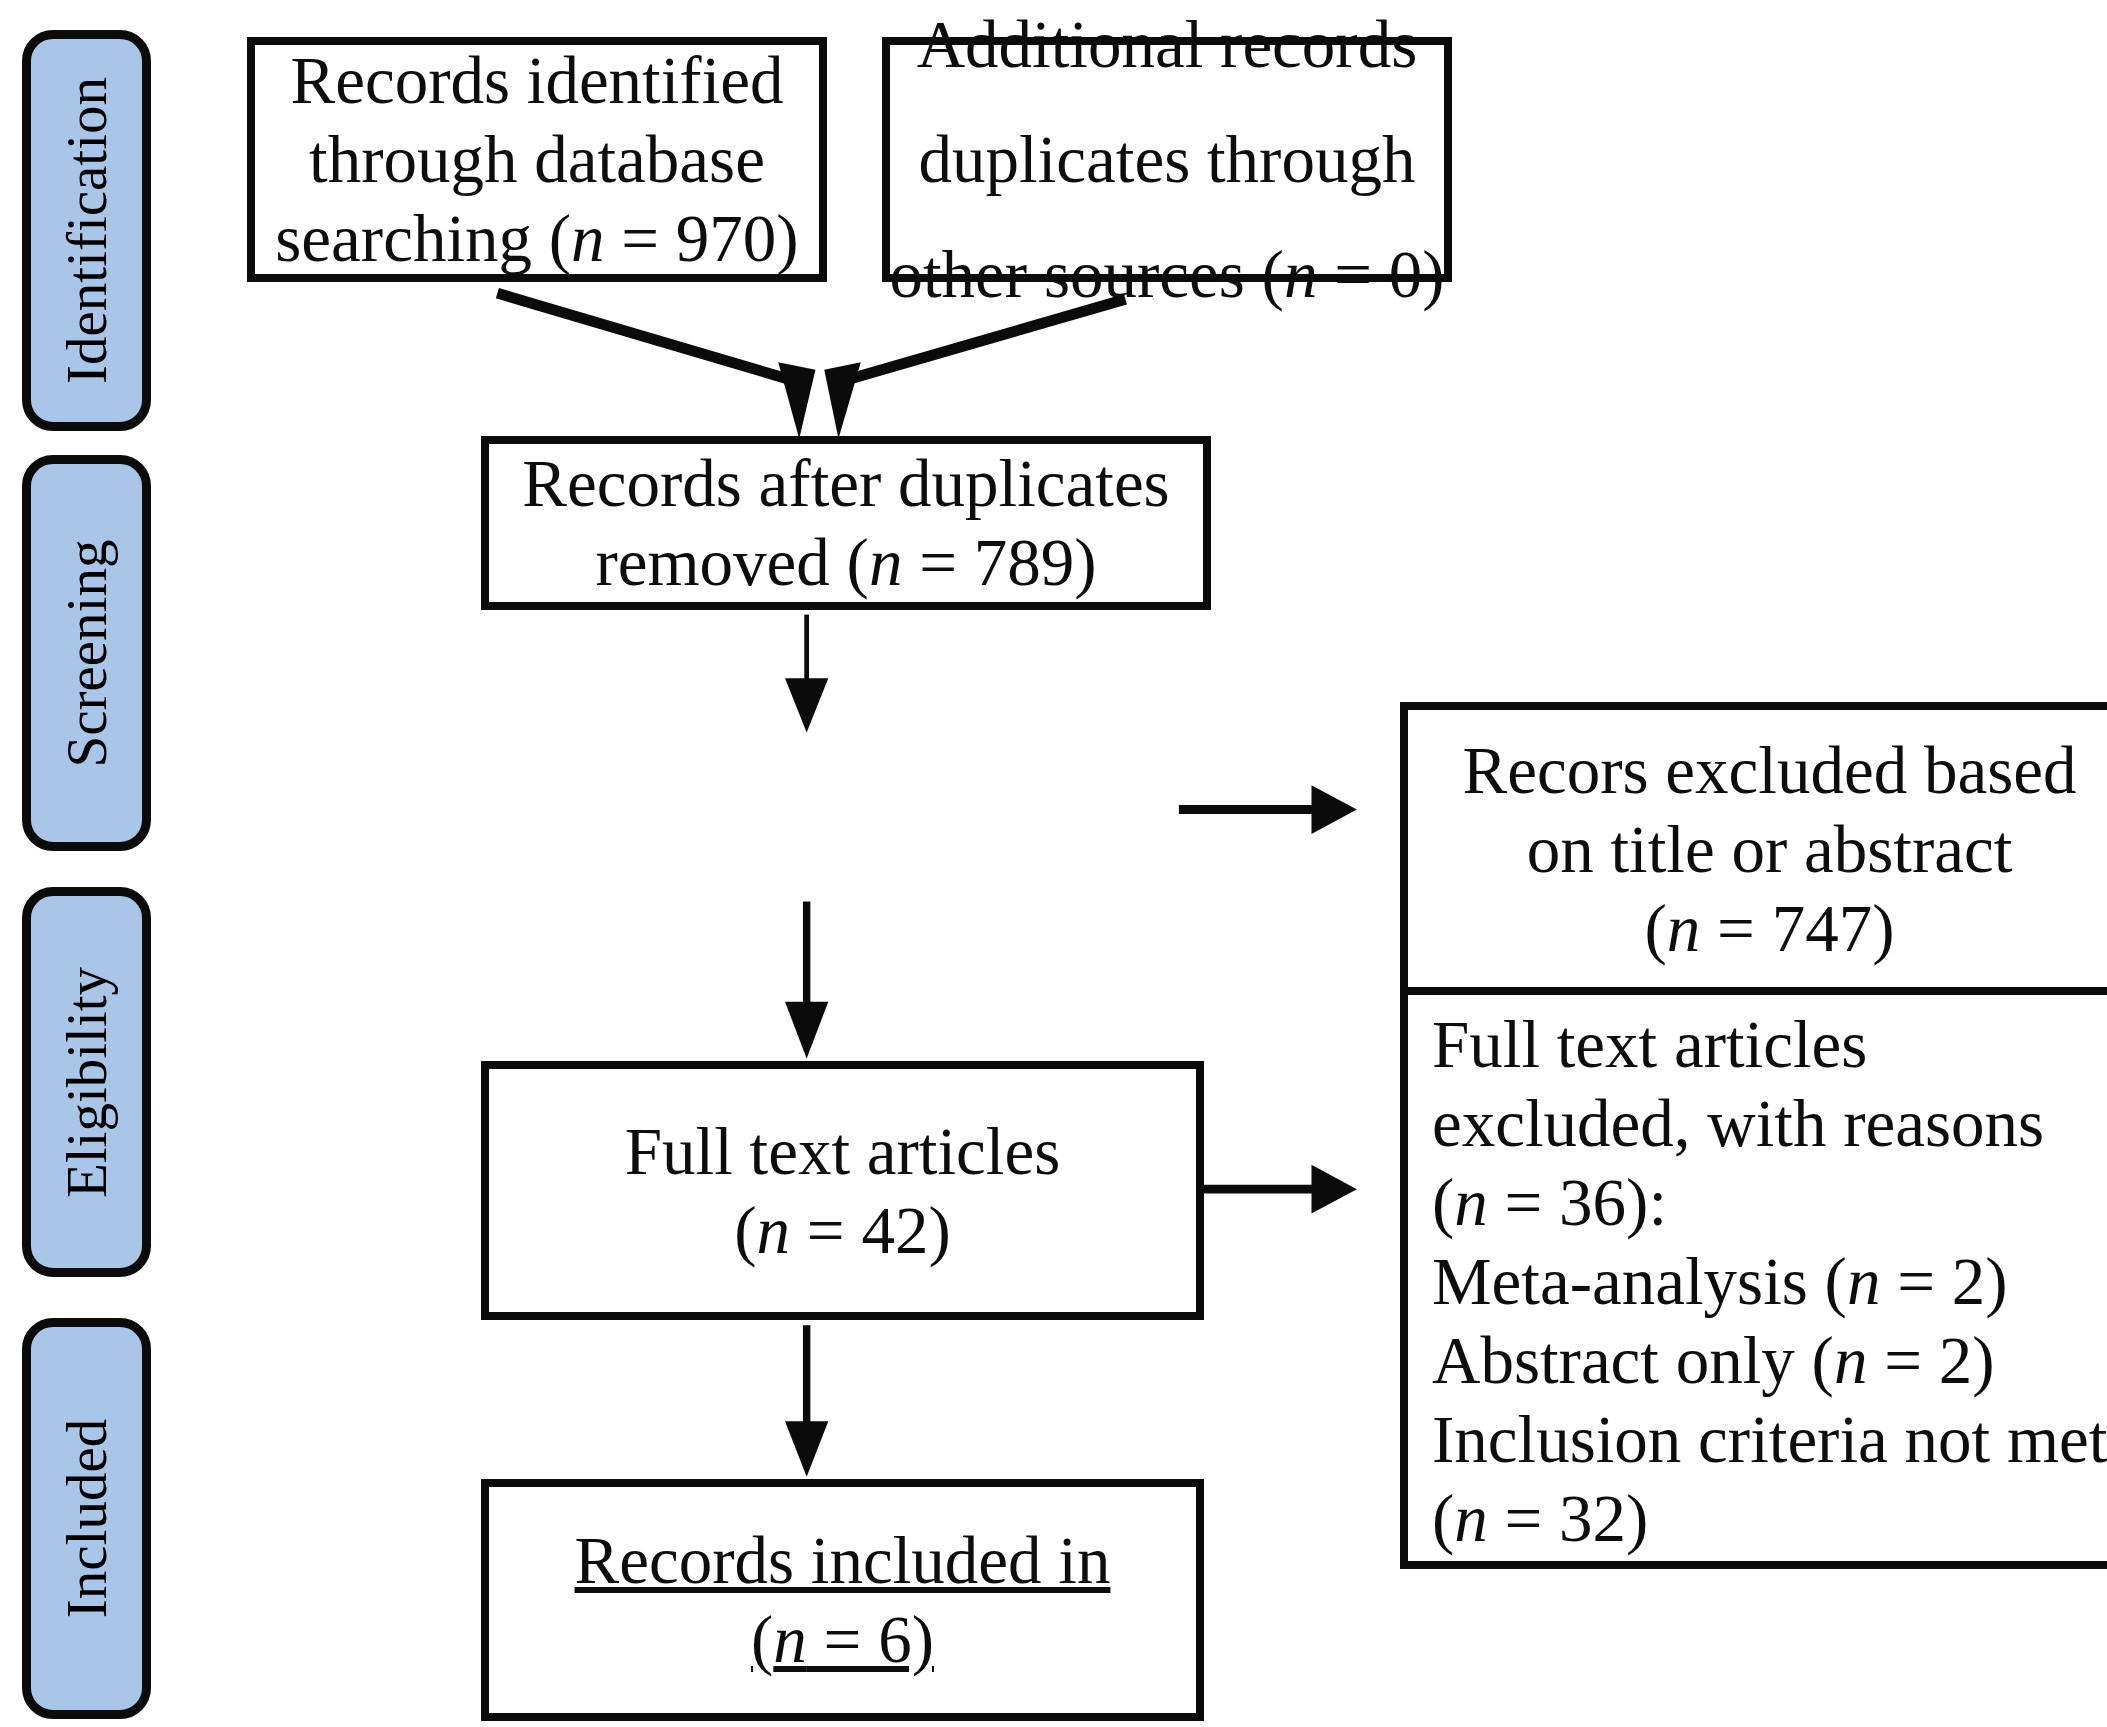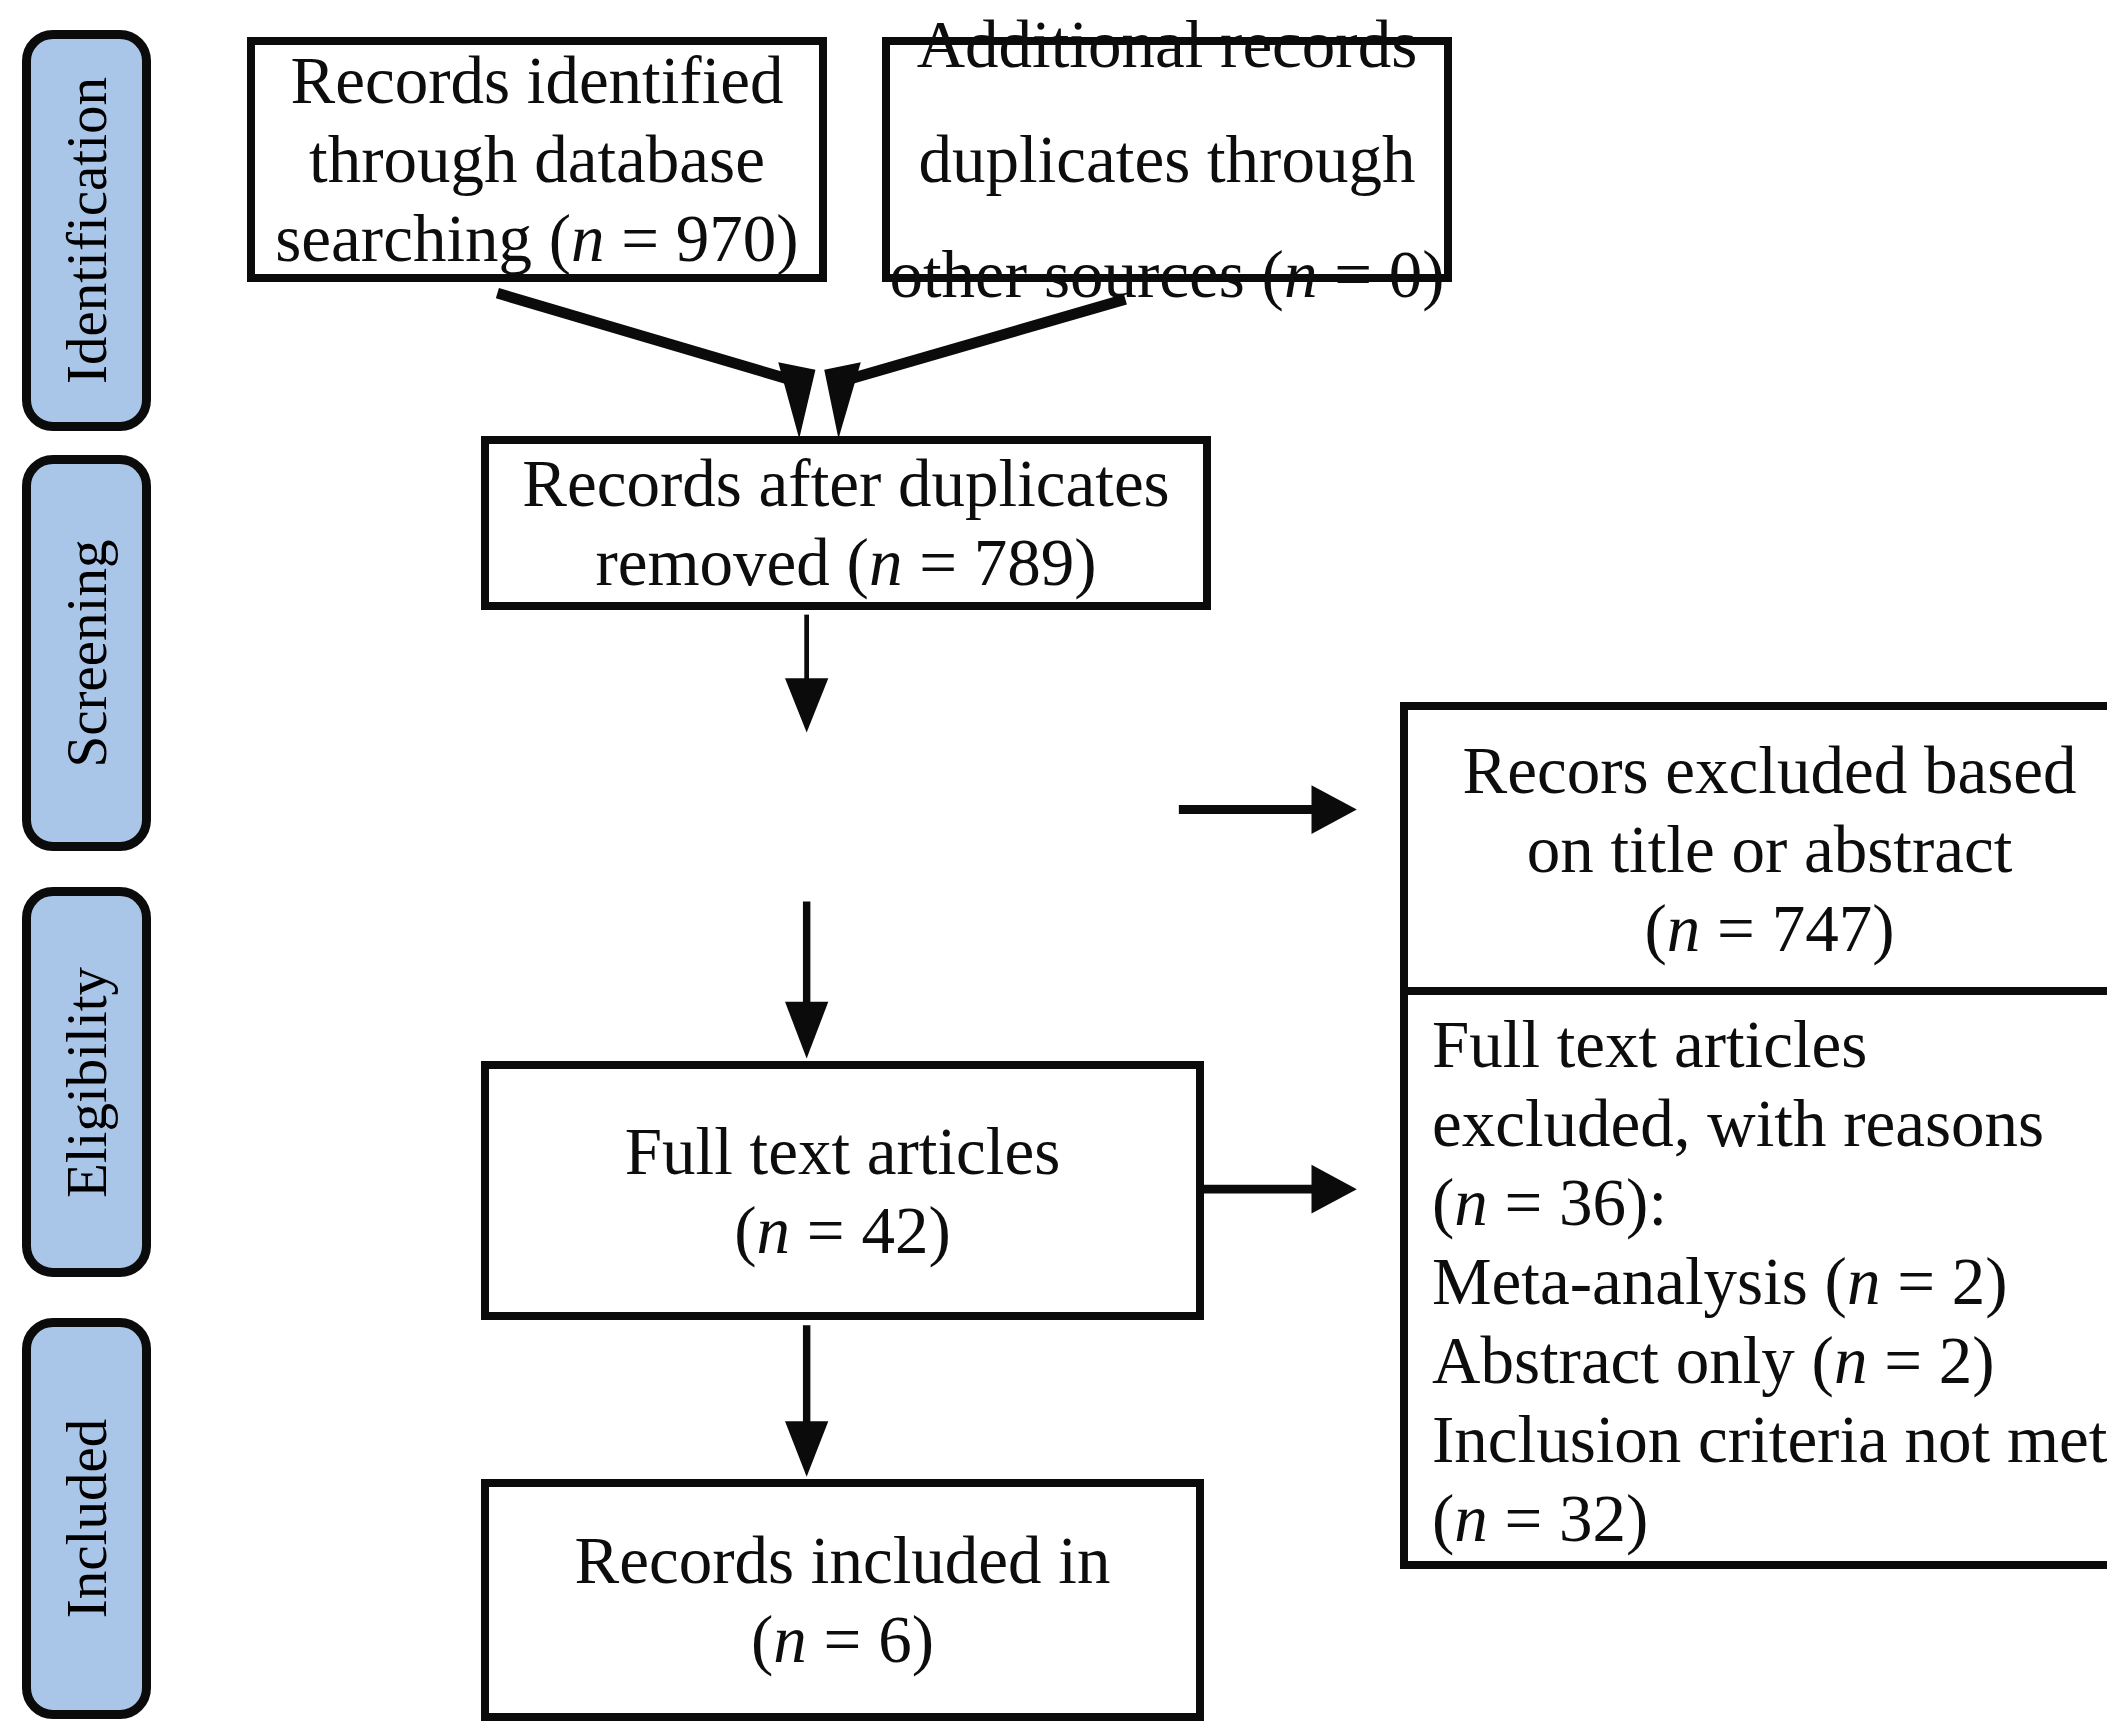--- a/index.html
+++ b/index.html
@@ -137,19 +137,19 @@
   <div class="flowbox left-align" style="left:1359px;top:987px;width:739px;height:582px;">
     <div class="tline mathline">Full text articles</div>
     <div class="tline mathline">excluded, with reasons</div>
     <div class="tline mathline">(<i>n</i> = 36):</div>
     <div class="tline mathline">Meta-analysis (<i>n</i> = 2)</div>
     <div class="tline mathline">Abstract only (<i>n</i> = 2)</div>
     <div class="tline mathline">Inclusion criteria not met</div>
     <div class="tline mathline">(<i>n</i> = 32)</div>
   </div>
 
-  <div class="flowbox" style="left:440px;top:1479px;width:723px;height:242px;">
+  <div class="flowbox" style="left:440px;top:1479px;width:723px;height:242px;text-decoration:underline;">
     <div class="tline mathline">Records included in</div>
     <div class="tline mathline">(<i>n</i> = 6)</div>
   </div>
 
 </div>
 
 
 </body></html>

